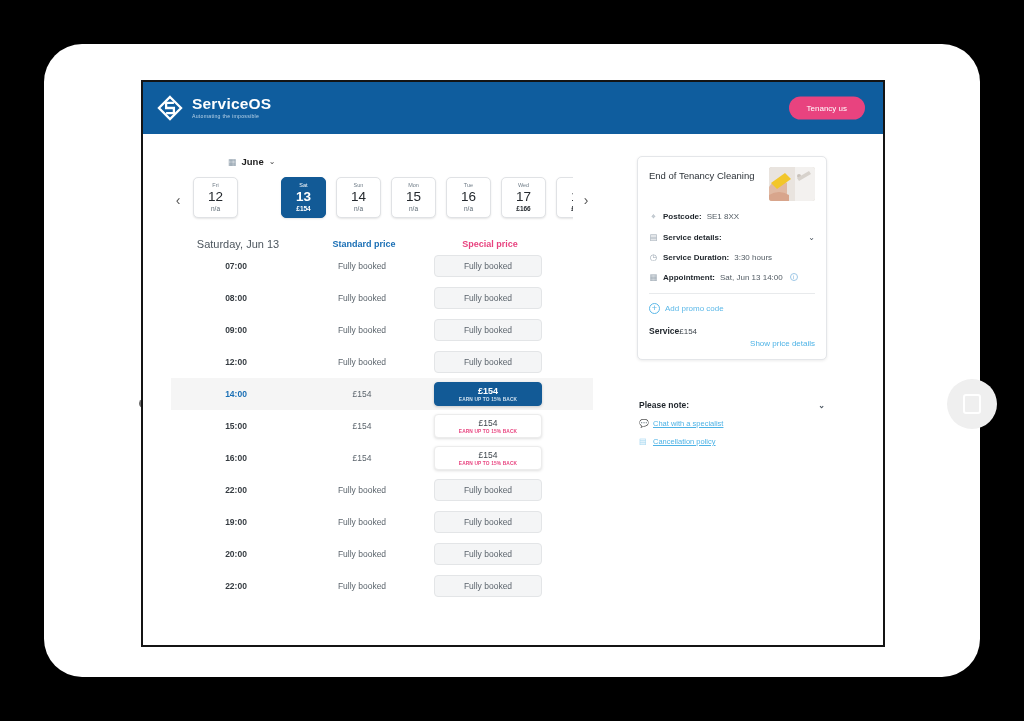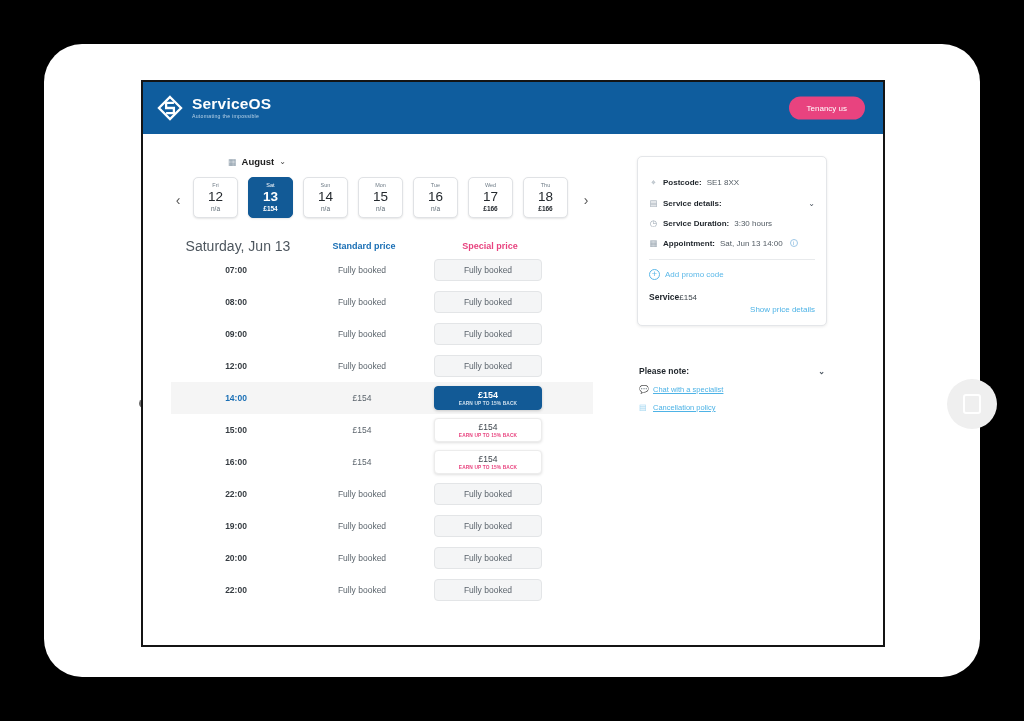--- a/index.html
+++ b/index.html
@@ -117,38 +117,38 @@
     text-align: center;
     padding: 4px 0 5px 0;
     cursor: pointer;
     flex-shrink: 0;
   }
   .date-card .dow { font-size: 5.5px; color: #6f7c87; }
   .date-card .dnum { font-size: 13.5px; color: #24292e; margin: 1px 0 1px 0; }
   .date-card .dprice { font-size: 6.5px; color: #5d6a75; }
   .date-card.priced .dprice { font-weight: bold; color: #24292e; }
   .date-card.selected {
-    background: #125a96; border-color: #125a96;
+    background: #125a96; border-color: #125a96; margin-left: 33px;
   }
   .date-card.selected .dow,
   .date-card.selected .dnum,
   .date-card.selected .dprice { color: #ffffff; }
   .date-card.selected .dnum { font-weight: bold; }
   .date-card.selected .dprice { font-weight: bold; }
   .date-card.partial { opacity: 0.55; }
 
   
   .slot-head {
     display: flex; align-items: center;
     margin-top: 12px; padding: 0 2px;
   }
   .col-time { width: 130px; text-align: center; }
   .col-std { width: 122px; text-align: center; }
   .col-spc { width: 130px; text-align: center; }
-  .slot-head .col-time { font-size: 14px; color: #4d565e; text-align: center; }
+  .slot-head .col-time { font-size: 11px; color: #4d565e; text-align: center; }
   .slot-head .col-std { font-size: 9px; font-weight: bold; color: #1a6fb5; }
   .slot-head .col-spc { font-size: 9px; font-weight: bold; color: #e8437f; }
 
   .slot-row {
     display: flex; align-items: center;
     height: 32px;
   }
   .slot-row.selected { background: #f5f5f5; }
   .slot-time { font-size: 8.5px; font-weight: bold; color: #363c42; }
   .slot-row.selected .slot-time { color: #1a6fb5; }
@@ -278,21 +278,21 @@
     </div>
     <button class="contact-btn">Tenancy us</button>
   </div>
 
   <div class="content">
 
     <div class="left-col">
 
       <div class="month-row">
         <span class="cal-icon">▦</span>
-        <span class="month-label">August</span>
+        <span class="month-label">June</span>
         <span class="chev-sm">⌄</span>
       </div>
 
       <div class="date-strip-wrap">
         <button class="arrow-btn">‹</button>
         <div class="date-strip" id="date-strip">
             <div class="date-card">
               <div class="dow">Fri</div>
               <div class="dnum">12</div>
               <div class="dprice">n/a</div>
@@ -428,20 +428,34 @@
             <div class="col-spc">
               <div class="spc-btn">Fully booked</div>
             </div>
           </div>
         </div>
     </div>
 
     <div class="right-col">
 
       <div class="summary-card">
+        <div class="sc-title-row">
+          <div class="sc-title">End of Tenancy Cleaning</div>
+          <div class="sc-thumb">
+            <svg width="46" height="34" viewBox="0 0 46 34">
+              <rect width="46" height="34" fill="#e9e4df"></rect>
+              <rect x="26" y="0" width="20" height="34" fill="#f3f1ef"></rect>
+              <path d="M0 20 Q8 8 18 16 L18 34 L0 34 Z" fill="#e0b9a3"></path>
+              <path d="M2 16 L16 6 L22 12 L8 22 Z" fill="#f2c62a"></path>
+              <circle cx="30" cy="9" r="2" fill="#c9c2bb"></circle>
+              <path d="M28 11 L40 4 L42 7 L30 14 Z" fill="#d7d2cc"></path>
+              <path d="M0 28 Q10 22 20 28 L20 34 L0 34 Z" fill="#d8a58c"></path>
+            </svg>
+          </div>
+        </div>
 
         <div class="sc-line">
           <span class="ic">⌖</span>
           <b>Postcode:</b>
           <span class="val">SE1 8XX</span>
         </div>
 
         <div class="sc-line">
           <span class="ic">▤</span>
           <b>Service details:</b>

